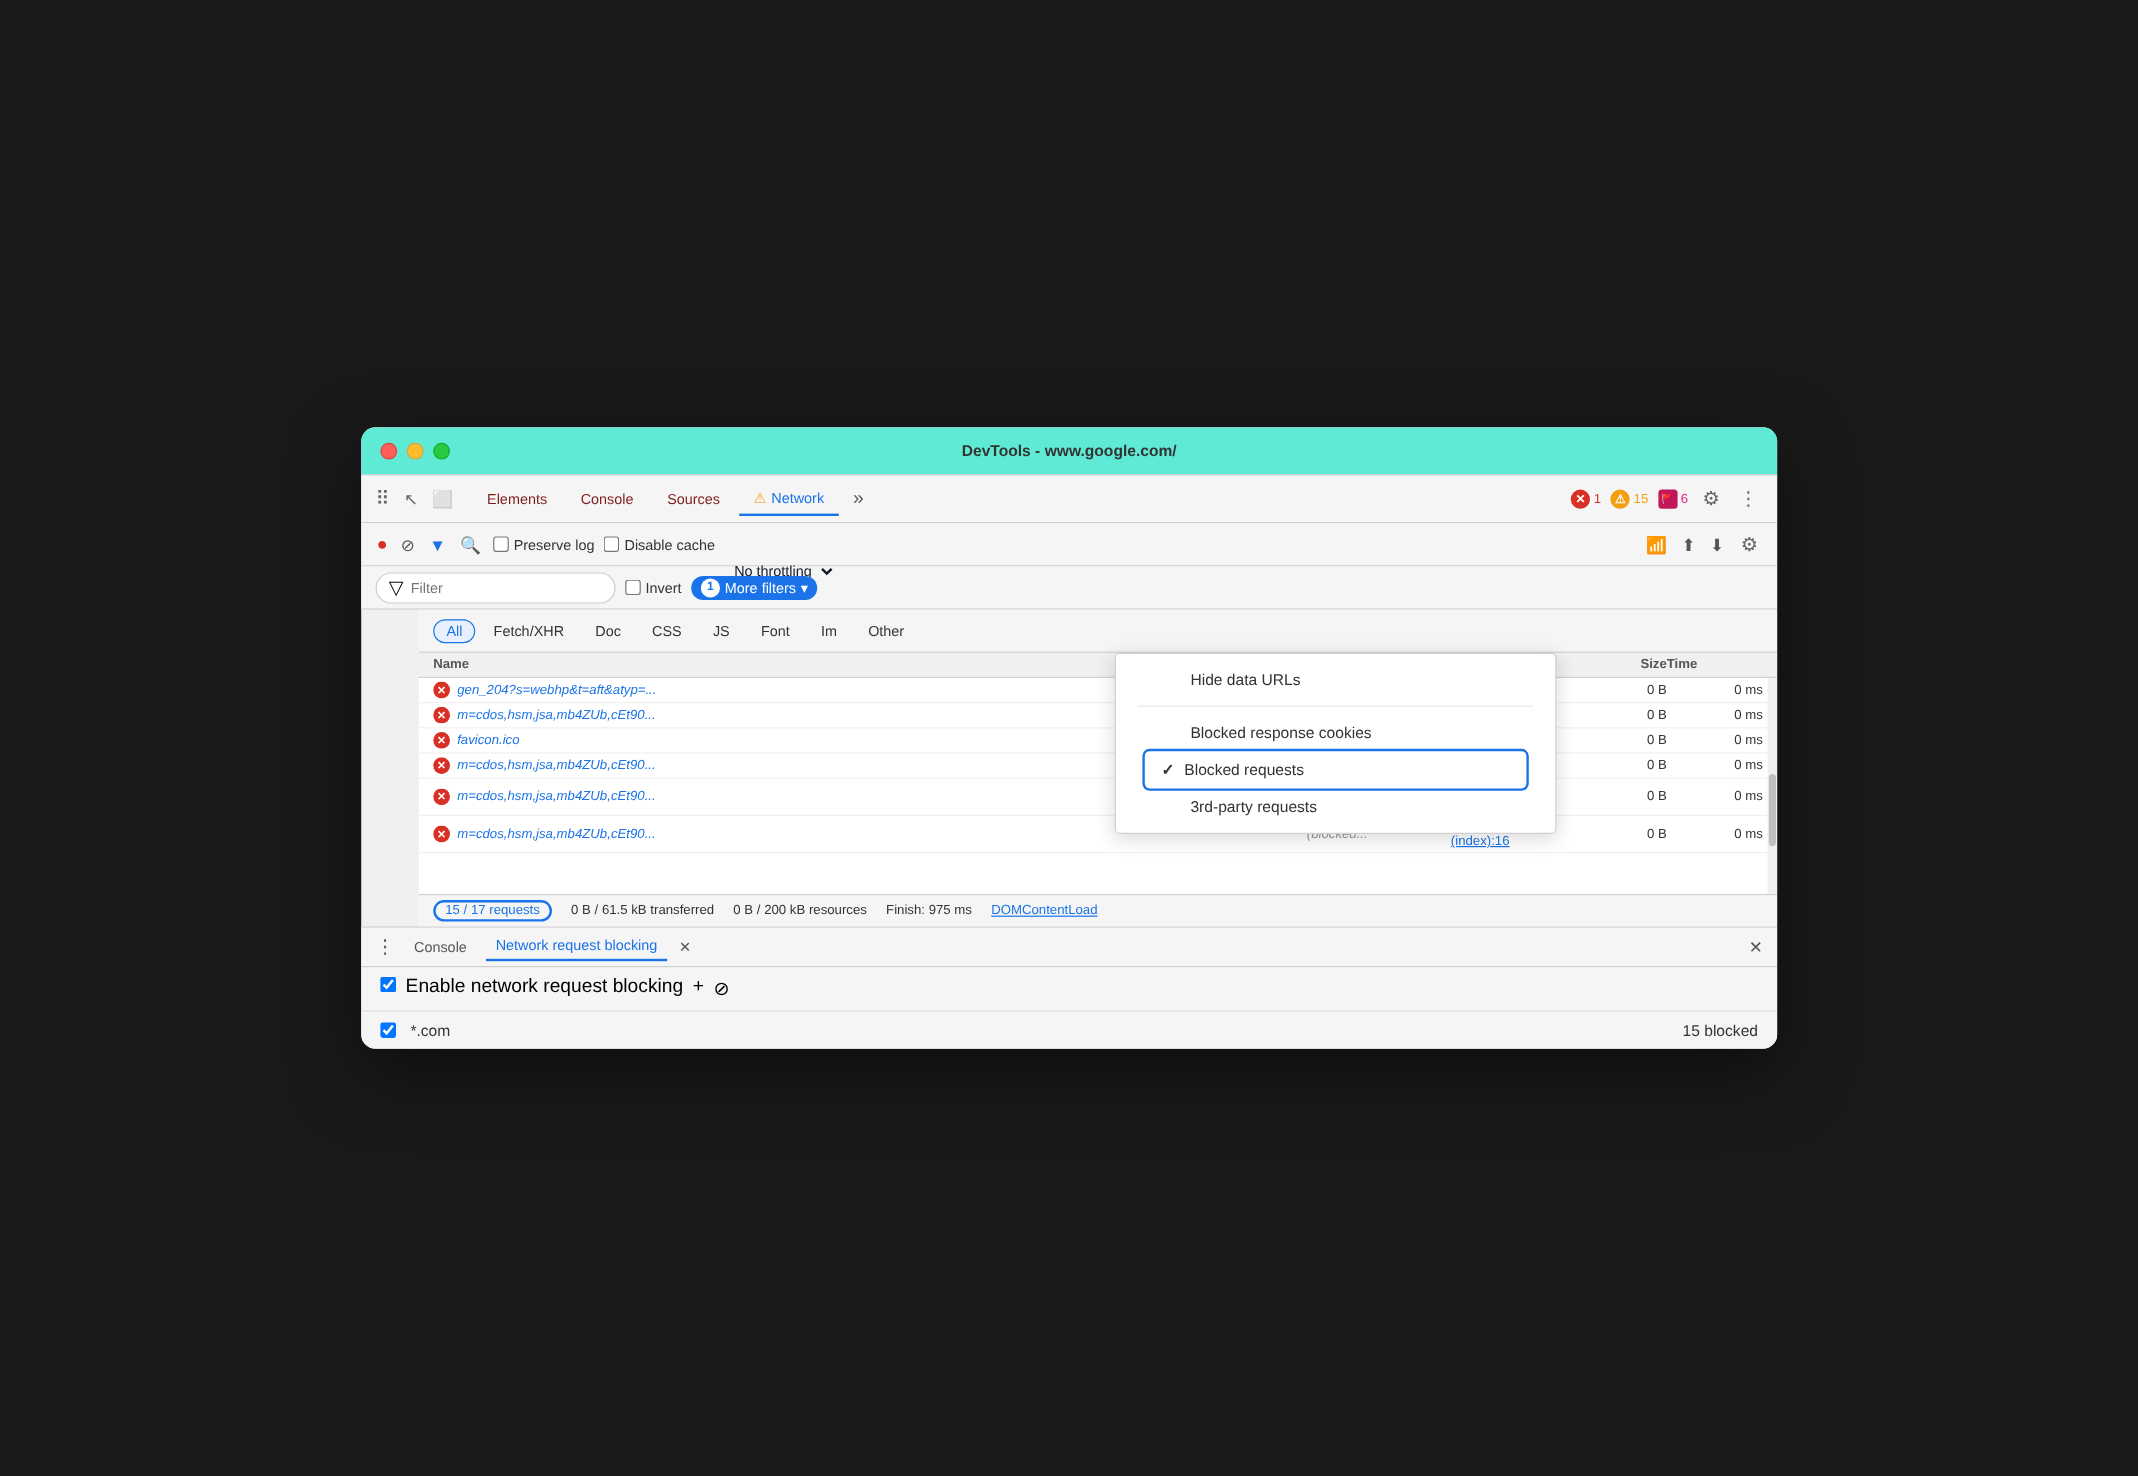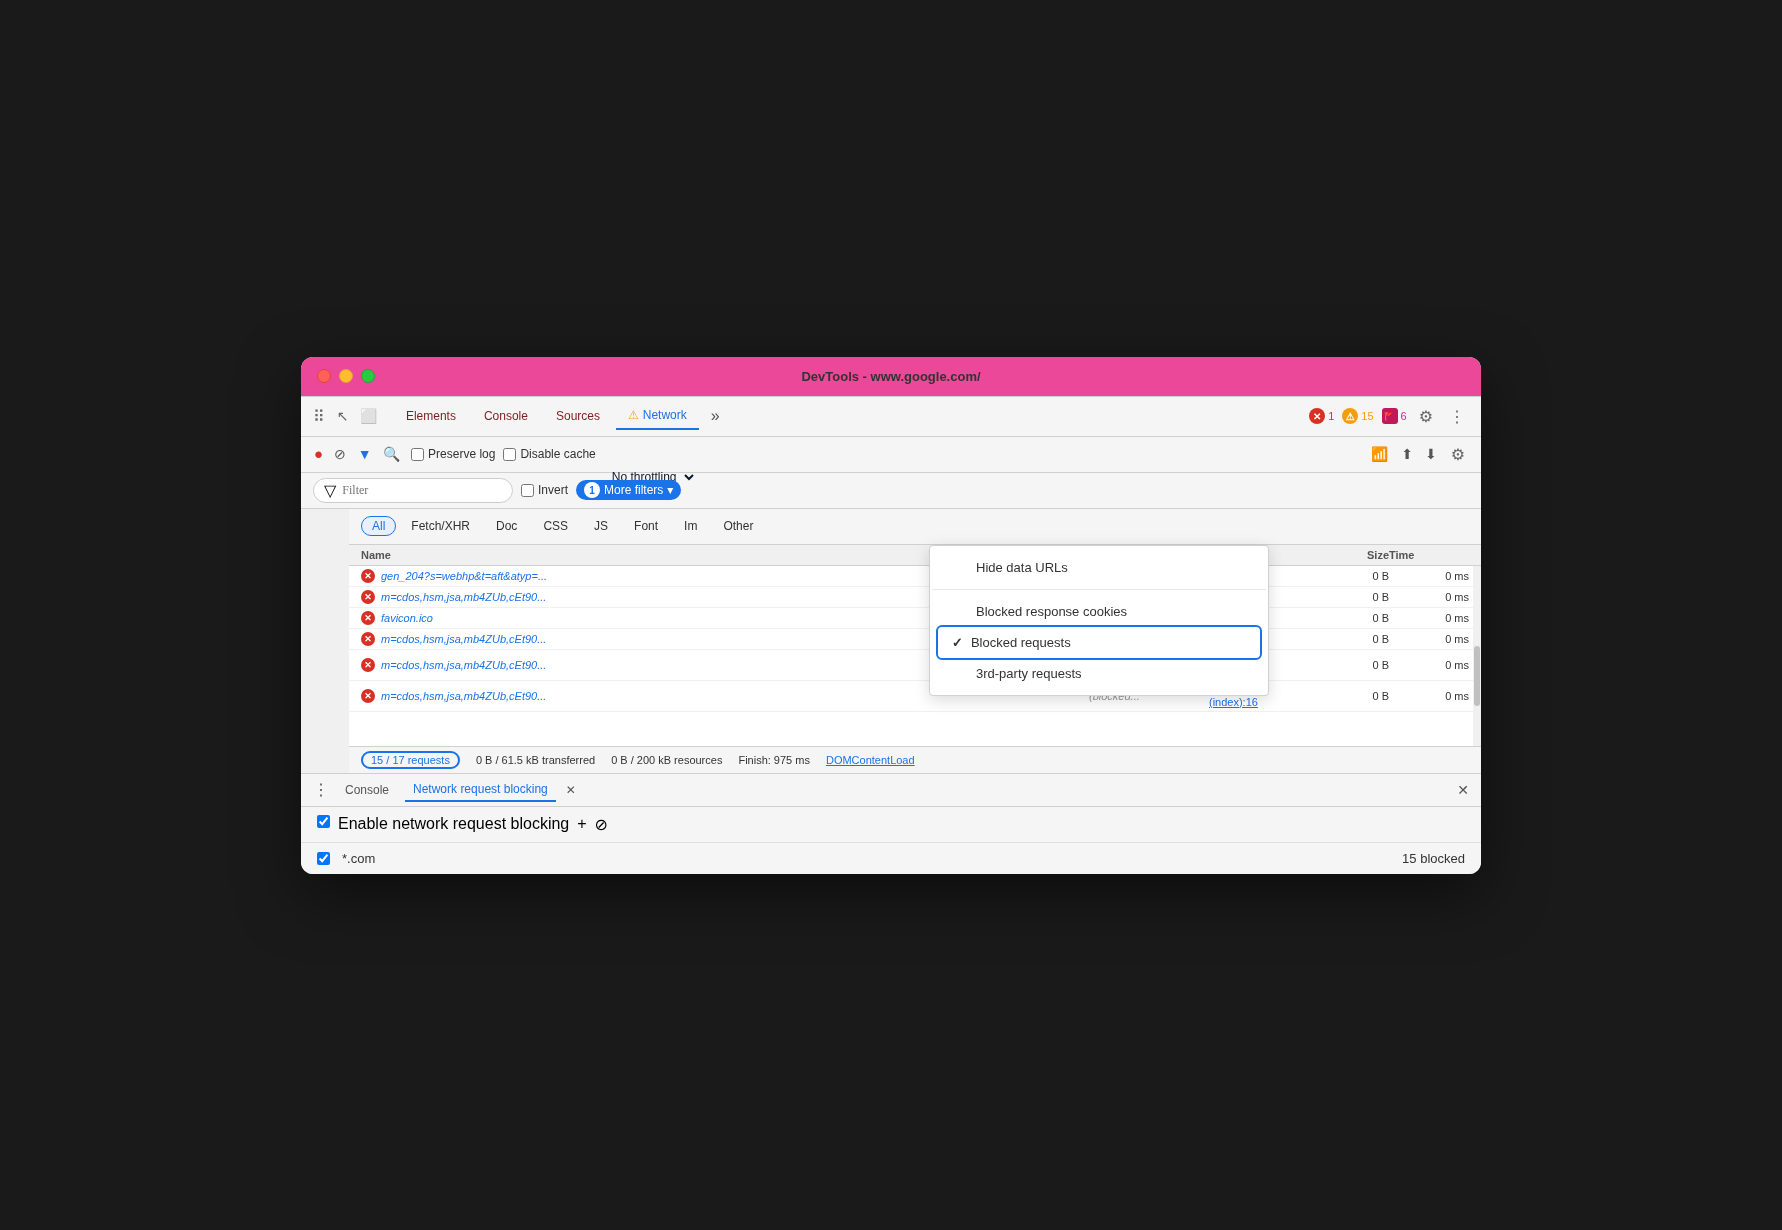--- a/index.html
+++ b/index.html
@@ -12,21 +12,21 @@
       font-family: -apple-system, BlinkMacSystemFont, 'Segoe UI', sans-serif;
     }
     .window {
       width: 1180px;
       background: #f0f0f0;
       border-radius: 12px;
       box-shadow: 0 20px 60px rgba(0,0,0,0.5);
       overflow: hidden;
     }
     .titlebar {
-      background: #ec4899;
+      background: #5eead4;
       padding: 12px 0;
       display: flex;
       align-items: center;
       justify-content: center;
       position: relative;
       border-bottom: 1px solid #d0d0d0;
     }
     .traffic-lights {
       position: absolute;
       left: 16px;
@@ -183,21 +183,20 @@
       background: white;
       gap: 6px;
       min-width: 200px;
     }
     .filter-input {
       border: none;
       outline: none;
       font-size: 12px;
       background: transparent;
       width: 140px;
-      font-family: Liberation Serif, serif;
     }
     .invert-label {
       display: flex;
       align-items: center;
       gap: 4px;
       font-size: 12px;
       color: #333;
     }
     .more-filters-btn {
       display: flex;
@@ -382,22 +381,22 @@
     
     .dropdown-overlay {
       position: absolute;
       top: 36px;
       left: 580px;
       background: white;
       border: 1px solid #d0d0d0;
       border-radius: 4px;
       box-shadow: 0 4px 16px rgba(0,0,0,0.15);
       z-index: 100;
-      width: 340px;
-      padding: 6px 2px;
+      width: 368px;
+      padding: 6px 18px;
     }
     .dropdown-item {
       padding: 8px 20px;
       font-size: 13px;
       color: #333;
       cursor: pointer;
       display: flex;
       align-items: center;
       gap: 8px;
     }

